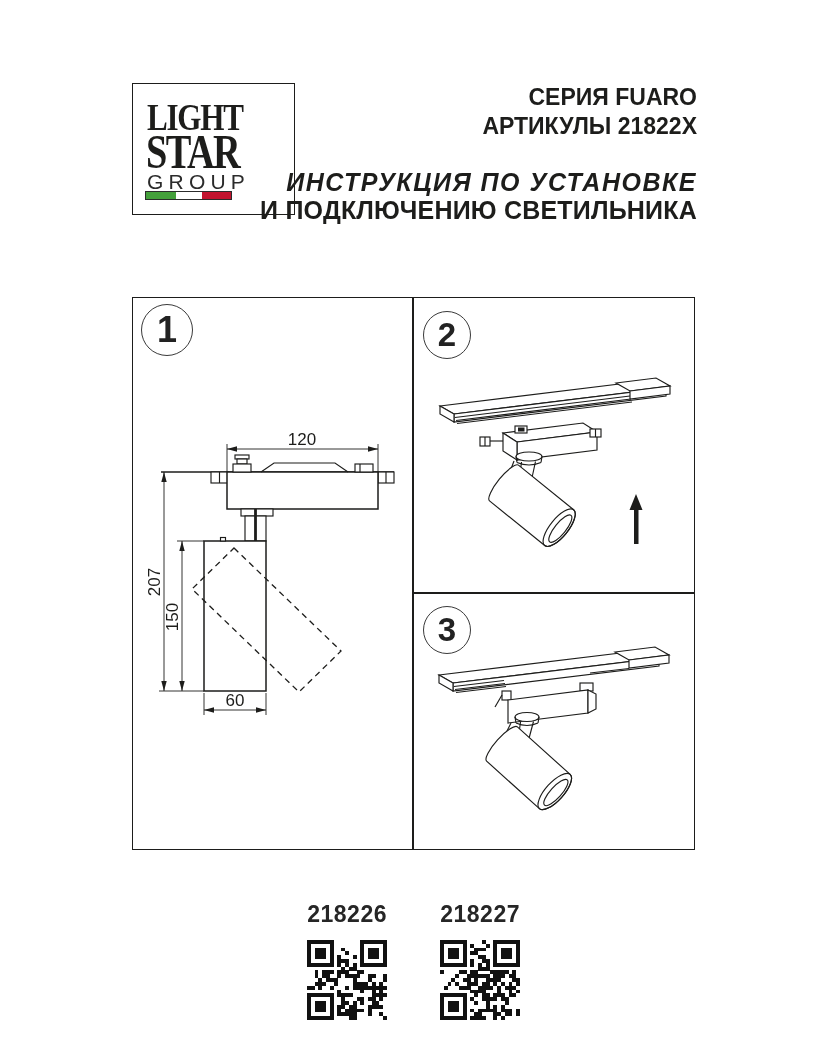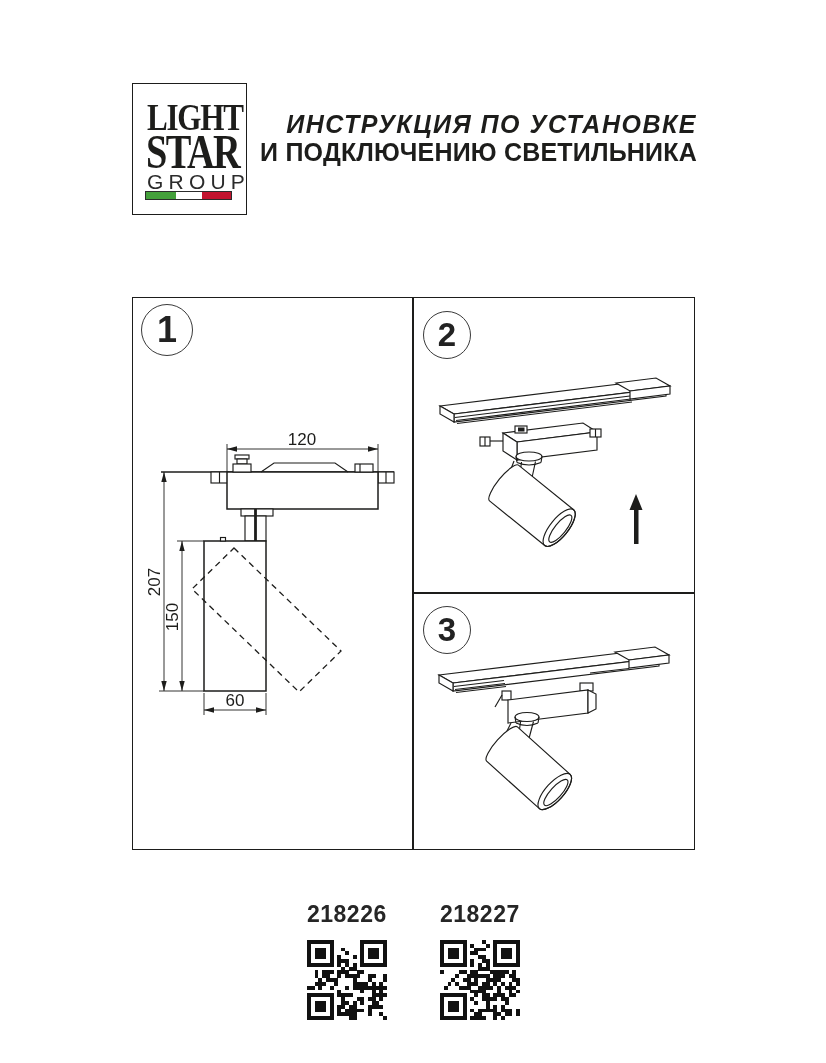--- a/index.html
+++ b/index.html
@@ -1,20 +1,20 @@
 <!DOCTYPE html>
 <html><head>
 <meta charset="utf-8">
 <style>
   html,body{margin:0;padding:0;background:#e8e8e8;}
   .page{position:relative;width:826px;height:1063px;background:#ffffff;margin:0 auto;
         font-family:"Liberation Sans",sans-serif;color:#1d1d1b;overflow:hidden;}
 
   
-  .logo{position:absolute;left:132px;top:83px;width:113px;height:130px;border:1.5px solid #1d1d1b;}
+  .logo{position:absolute;left:132px;top:83px;width:113px;height:130px;border:1.5px solid #1d1d1b;padding-left:48px;}
   .logo-light{position:absolute;left:14px;top:15px;font-family:"Liberation Serif",serif;font-weight:bold;
               font-size:37px;line-height:1;letter-spacing:-1.5px;transform:scaleX(.84);transform-origin:0 0;}
   .logo-star{position:absolute;left:13px;top:44px;font-family:"Liberation Serif",serif;font-weight:bold;
              font-size:48px;line-height:1;letter-spacing:-2px;transform:scaleX(.80);transform-origin:0 0;}
   .logo-group{position:absolute;left:14px;top:86px;font-size:21px;letter-spacing:5.2px;color:#2b2b2b;}
   .logo-flag{position:absolute;left:13px;top:108px;width:85px;height:7px;display:flex;outline:1px solid #2b2b2b;}
   .logo-flag span{height:100%;}
   .fg{width:30px;} .fw{width:26px;} .fr{width:29px;}
 
   
@@ -41,21 +41,21 @@
   .lnf{stroke:#1d1d1b;fill:#ffffff;stroke-width:1.15px;}
   .thick{stroke-width:1.5px;}
   .dim{stroke:#1d1d1b;fill:none;stroke-width:.9px;}
   .arr{fill:#1d1d1b;stroke:none;}
   .dimtxt{font-family:"Liberation Sans",sans-serif;font-size:17px;fill:#1d1d1b;}
   .dash{stroke-dasharray:6 4.5;stroke-width:1.3px;}
   .wire{stroke:#1d1d1b;stroke-width:2.8px;}
   .blk{fill:#1d1d1b;stroke:none;}
 
   
-  .product{position:absolute;width:80px;text-align:left;}
+  .product{position:absolute;width:80px;text-align:right;}
   .p1{left:307px;top:901px;} .p2{left:440px;top:901px;}
   .art{font-size:23px;font-weight:bold;color:#262626;letter-spacing:.5px;}
   .qr{width:80px;height:80px;margin-top:12px;fill:#111;shape-rendering:crispEdges;}
 </style>
 </head>
 <body>
 
 <div class="page">
 
   <div class="logo">
@@ -63,20 +63,24 @@
     <div class="logo-star">STAR</div>
     <div class="logo-group">GROUP</div>
     <div class="logo-flag">
       <span class="fg" style="background: rgb(68, 160, 59);"></span>
       <span class="fw" style="background: rgb(255, 255, 255);"></span>
       <span class="fr" style="background: rgb(194, 19, 46);"></span>
     </div>
   </div>
 
   <div class="hdr">
+    <div class="hdr-series">
+      <div>СЕРИЯ FUARO</div>
+      <div>АРТИКУЛЫ 21822X</div>
+    </div>
     <div class="hdr-title">
       <div class="t1">ИНСТРУКЦИЯ ПО УСТАНОВКЕ</div>
       <div class="t2">И ПОДКЛЮЧЕНИЮ СВЕТИЛЬНИКА</div>
     </div>
   </div>
 
   <div class="panels">
     <div class="vdiv"></div>
     <div class="hdiv"></div>
 

